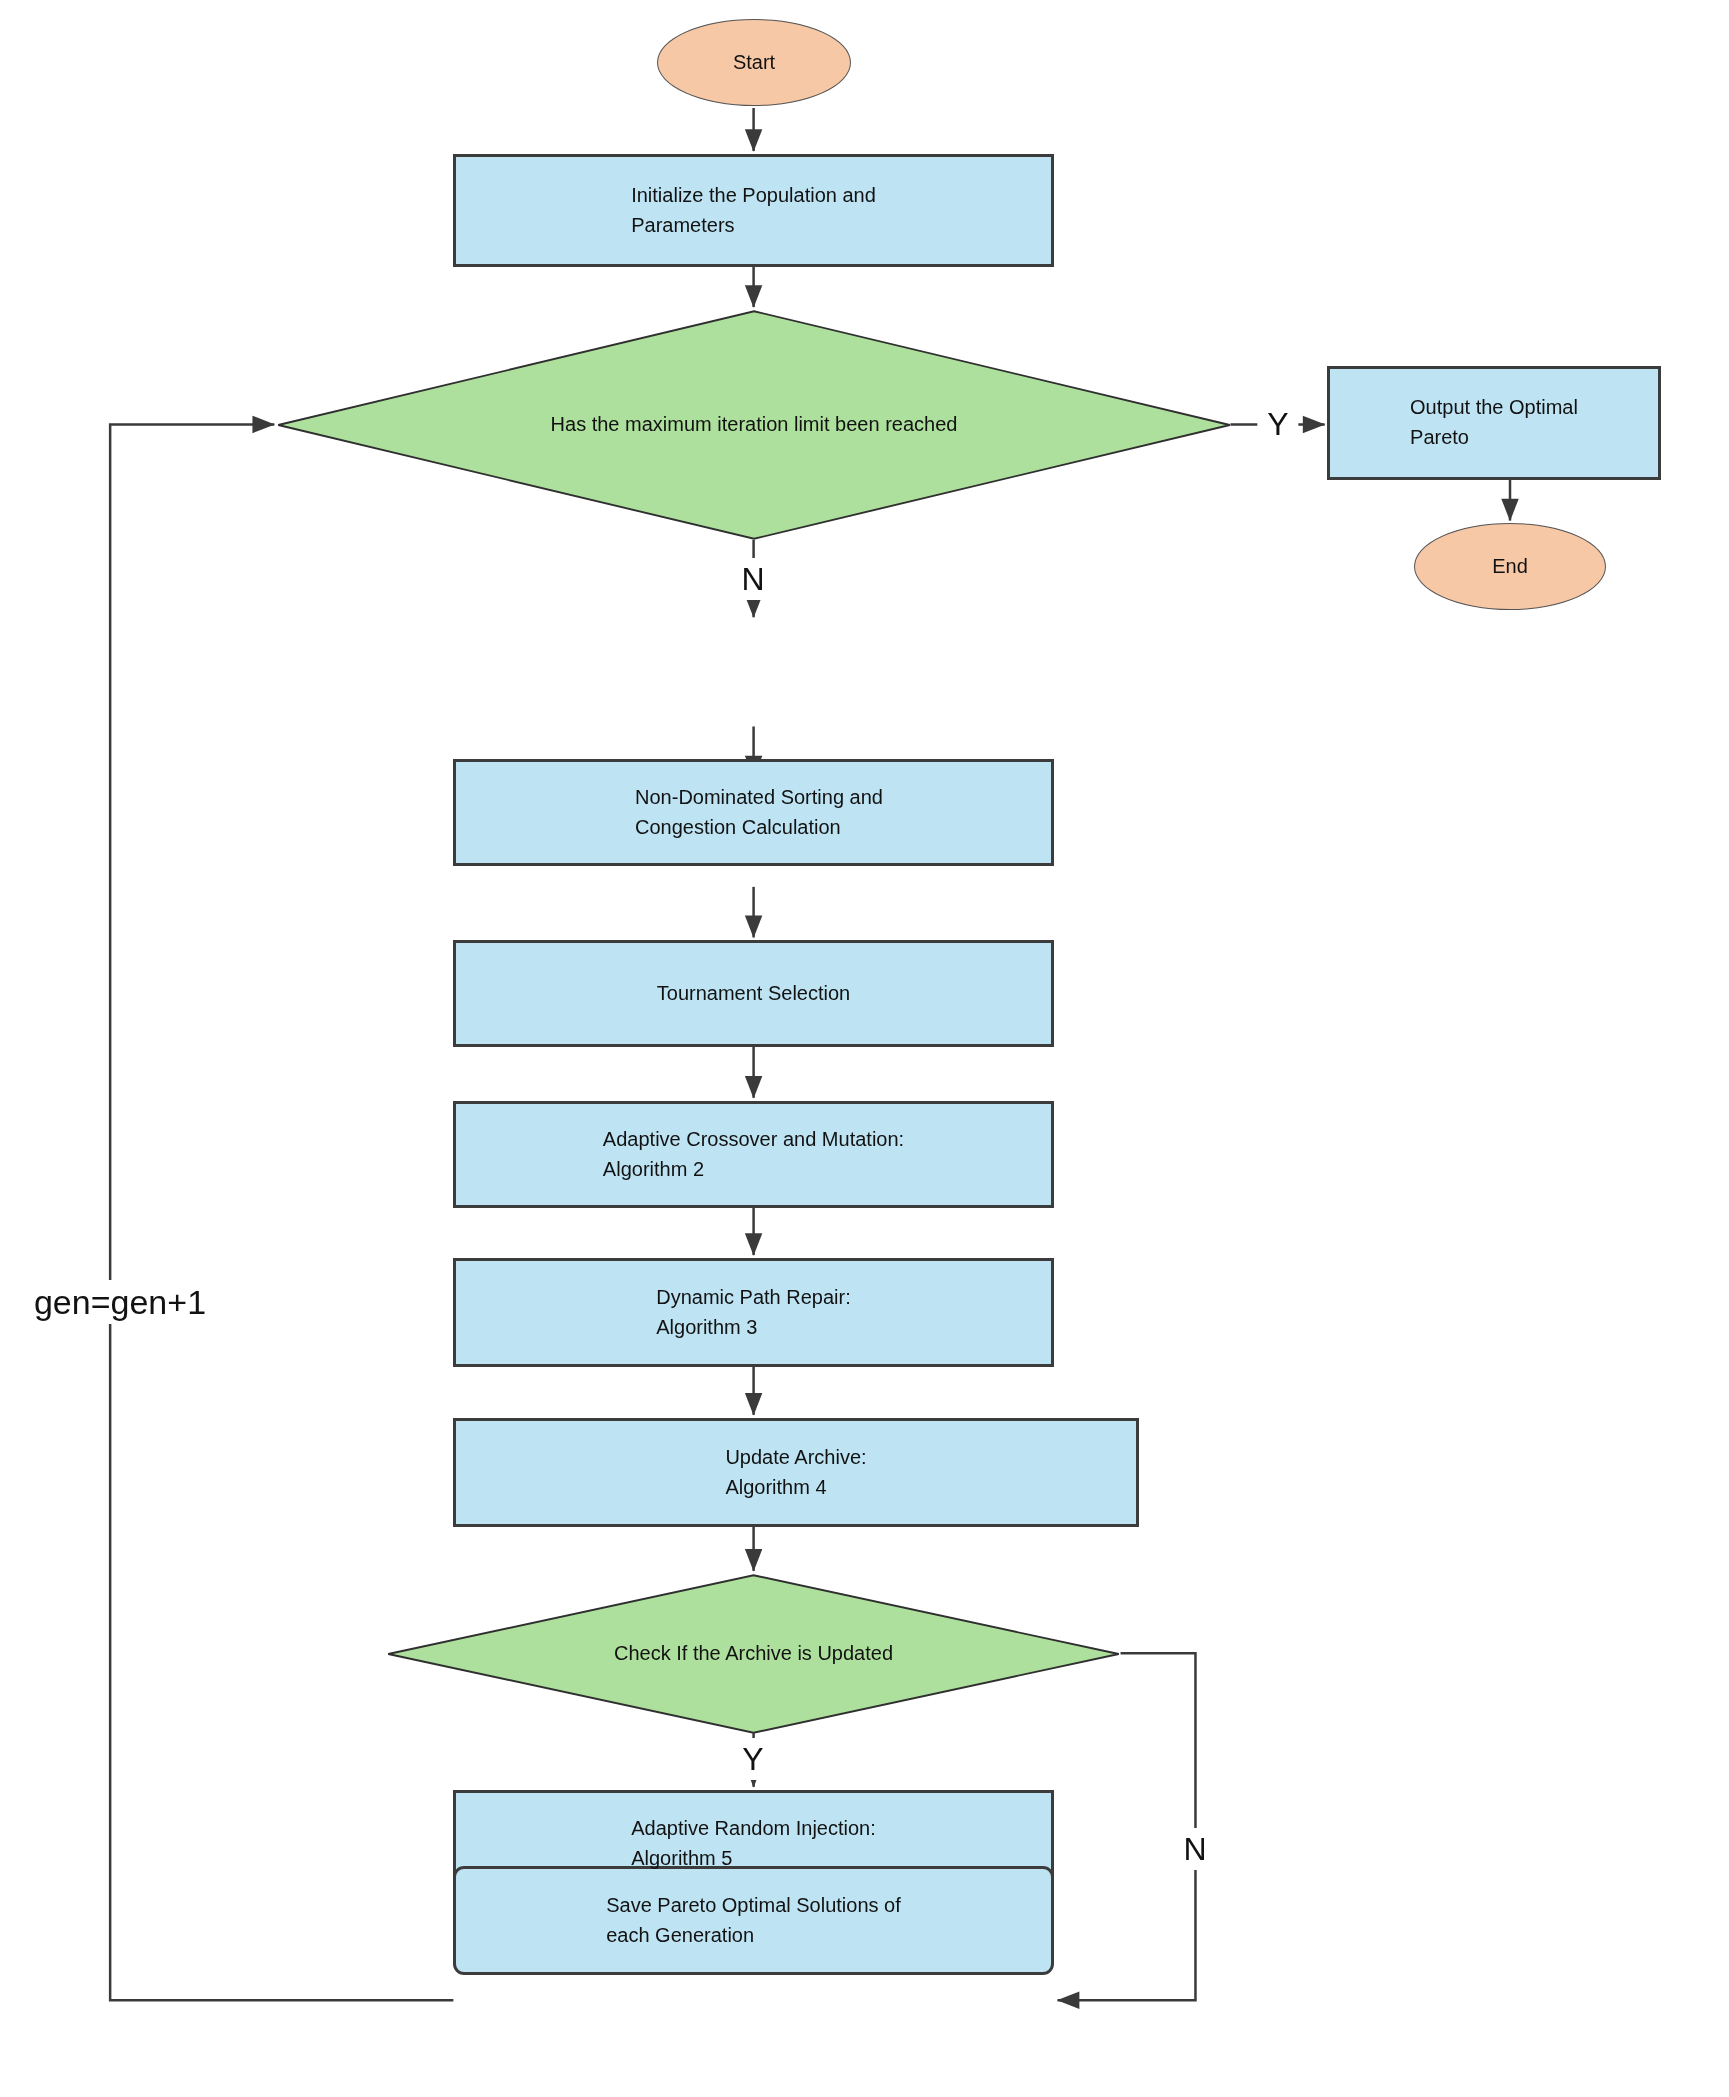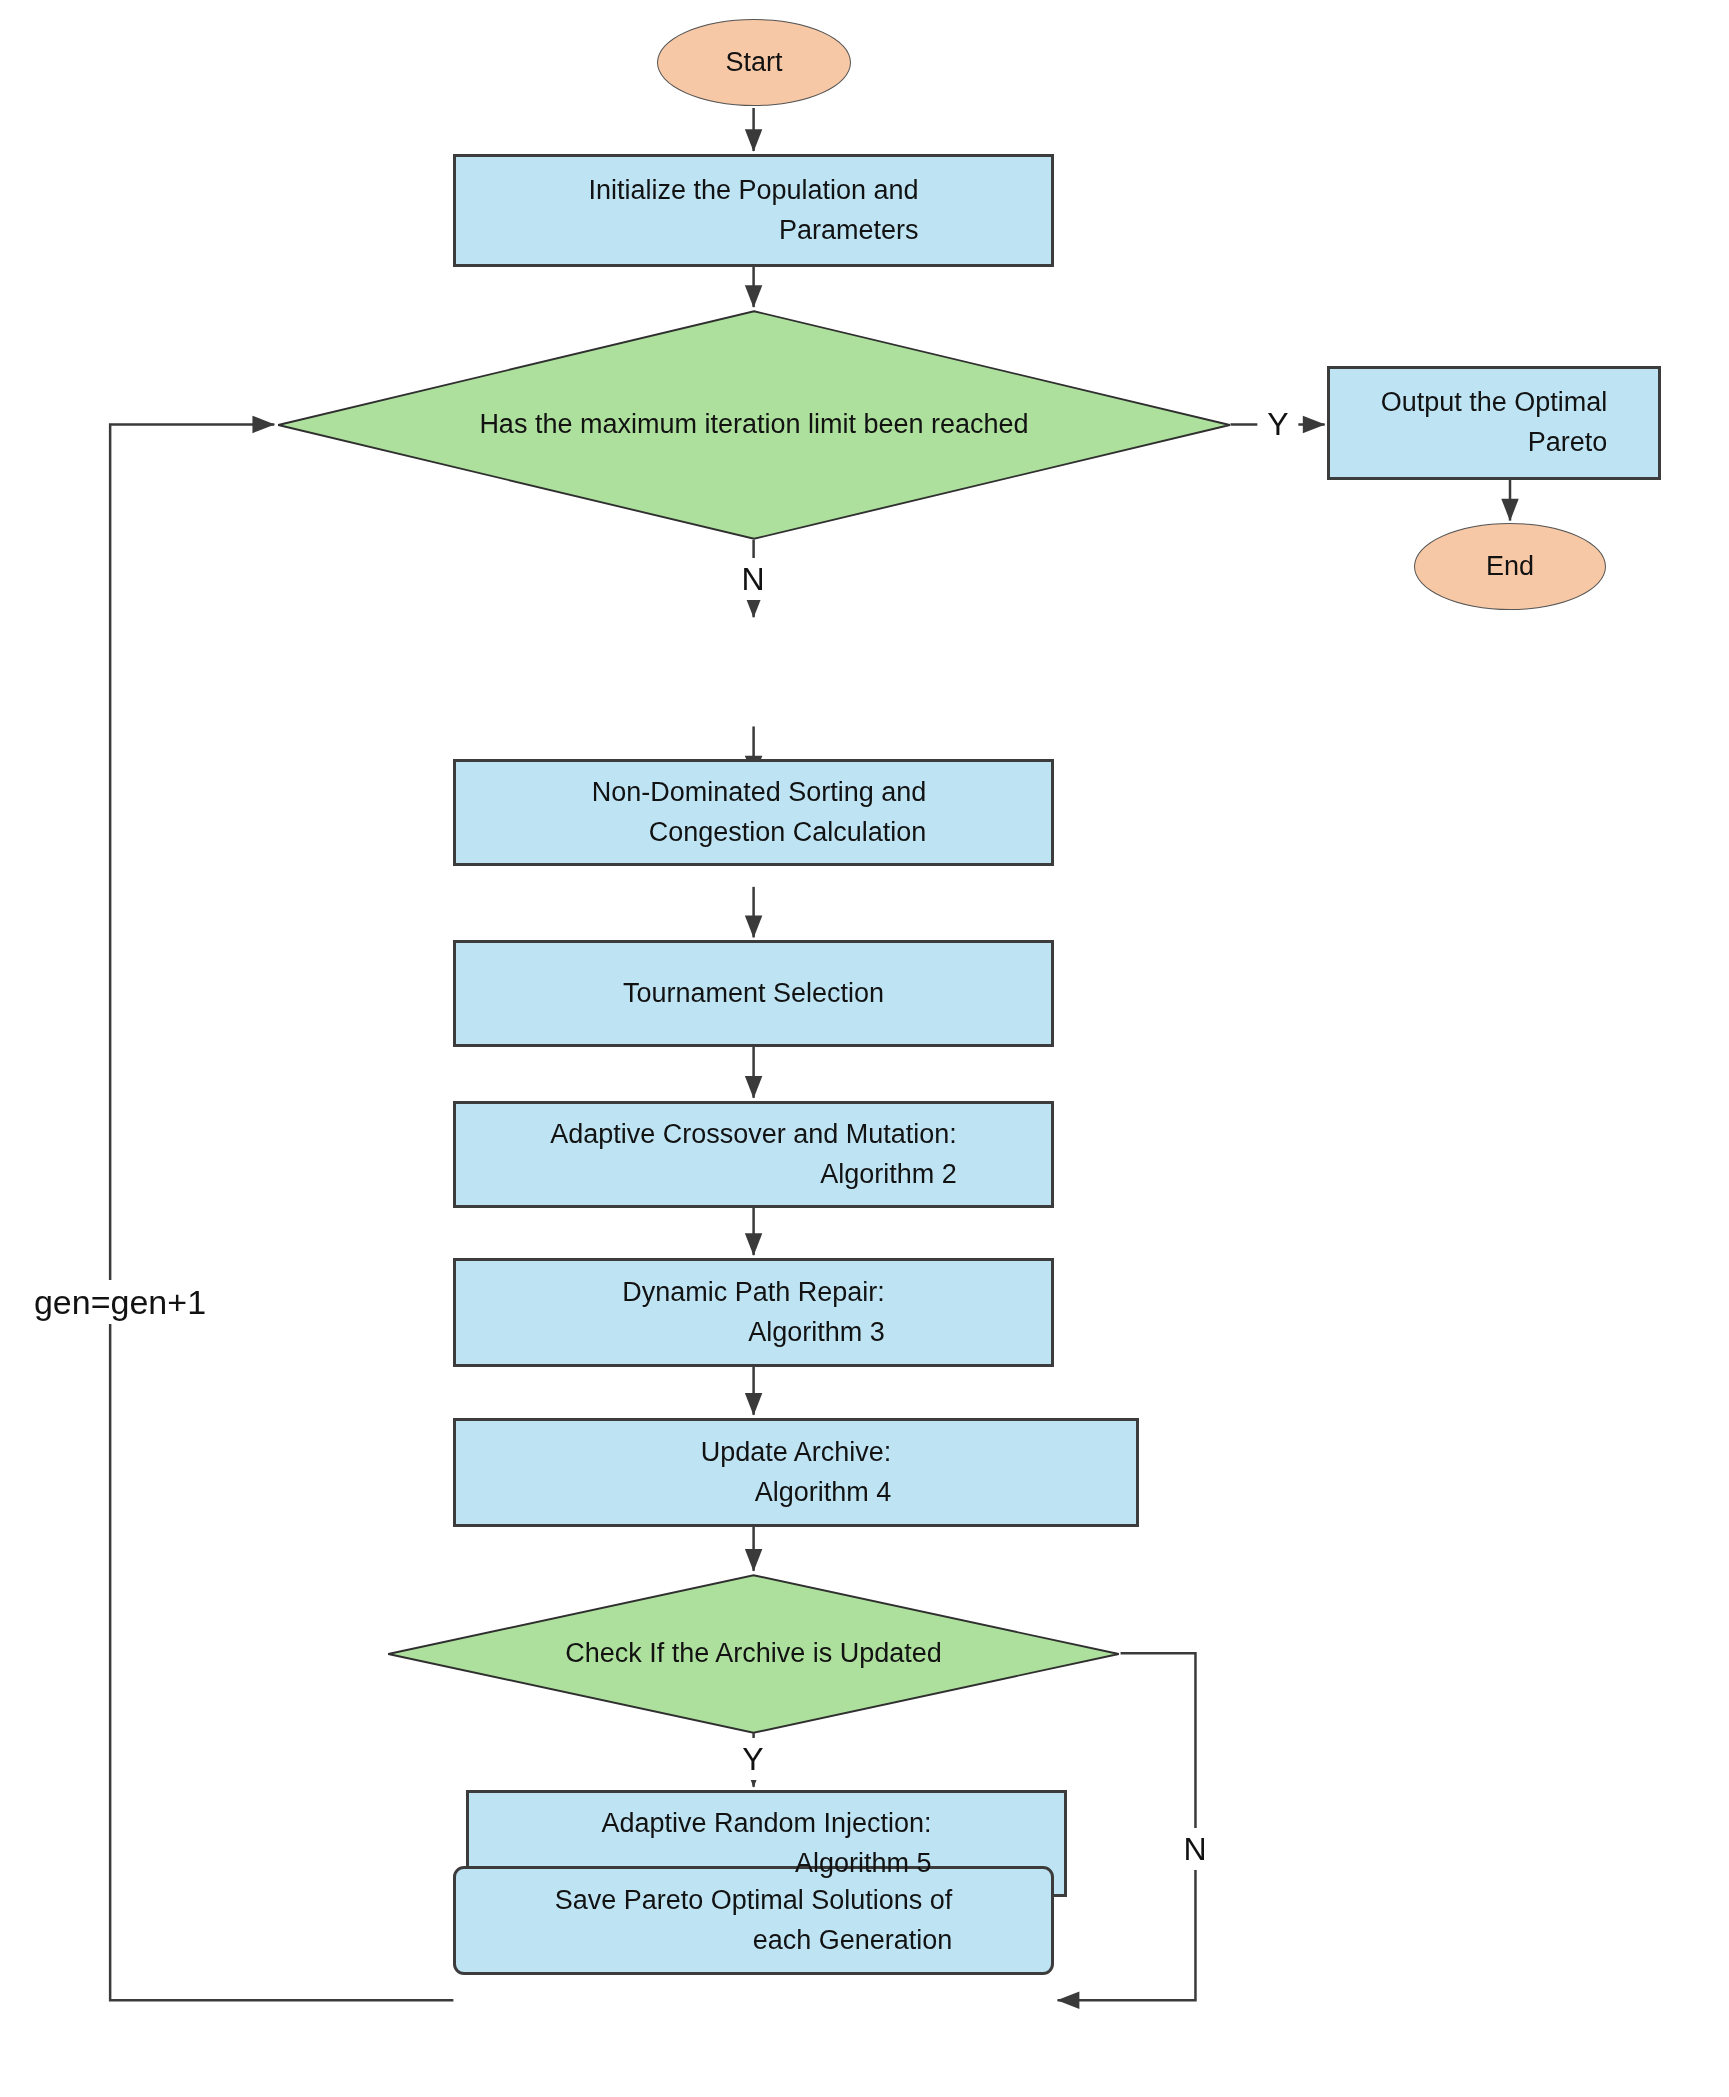--- a/index.html
+++ b/index.html
@@ -25,23 +25,23 @@
     stroke: var(--connector, #3a3a3a);
     stroke-width: 4;
   }
   #arrowhead path { fill: var(--connector, #3a3a3a); }
 
   .node {
     position: absolute;
     display: flex;
     align-items: center;
     justify-content: center;
-    text-align: right;
+    text-align: left;
     box-sizing: border-box;
-    font-size: 27px;
+    font-size: 20px;
     line-height: 1.48;
     white-space: pre-line;
   }
   .terminator {
     background: var(--terminator-fill, #f7c8a6);
     border: 1.9px solid #555555;
     border-radius: 50%;
   }
   .process {
     background: var(--process-fill, #bee4f4);
@@ -76,21 +76,21 @@
   .n-d1         { left: 277px;  top: 310px;  width: 954px; height: 230px; }
   .n-output     { left: 1327px; top: 366px;  width: 334px;  height: 114px; }
   .n-end        { left: 1414px; top: 523px;  width: 192px;  height: 87px; }
   .n-fitness    { left: 453px;  top: 620px;  width: 601px;  height: 107px; }
   .n-sorting    { left: 453px;  top: 759px; width: 601px;  height: 107px; padding-left: 11px; }
   .n-tournament { left: 453px;  top: 940px; width: 601px;  height: 107px; }
   .n-crossover  { left: 453px;  top: 1101px; width: 601px;  height: 107px; }
   .n-repair     { left: 453px;  top: 1258px; width: 601px;  height: 109px; }
   .n-archive    { left: 453px;  top: 1418px; width: 686px;  height: 109px; }
   .n-d2         { left: 387px;  top: 1574px; width: 733px; height: 160px; }
-  .n-injection  { left: 453px;  top: 1790px; width: 601px;  height: 107px; margin-left: 13px; }
+  .n-injection  { left: 453px;  top: 1790px; width: 601px;  height: 107px; }
   .n-save       { left: 453px;  top: 1866px; width: 601px;  height: 109px; border-radius: 11px; }
 
   
   .l-y1  { left: 1278px; top: 424px;  }
   .l-n1  { left: 753px; top: 579px;  }
   .l-y2  { left: 753px; top: 1759px; }
   .l-n2  { left: 1195px; top: 1849px; }
   .l-gen { left: 120px;  top: 1302px; }
 </style>
 </head>

